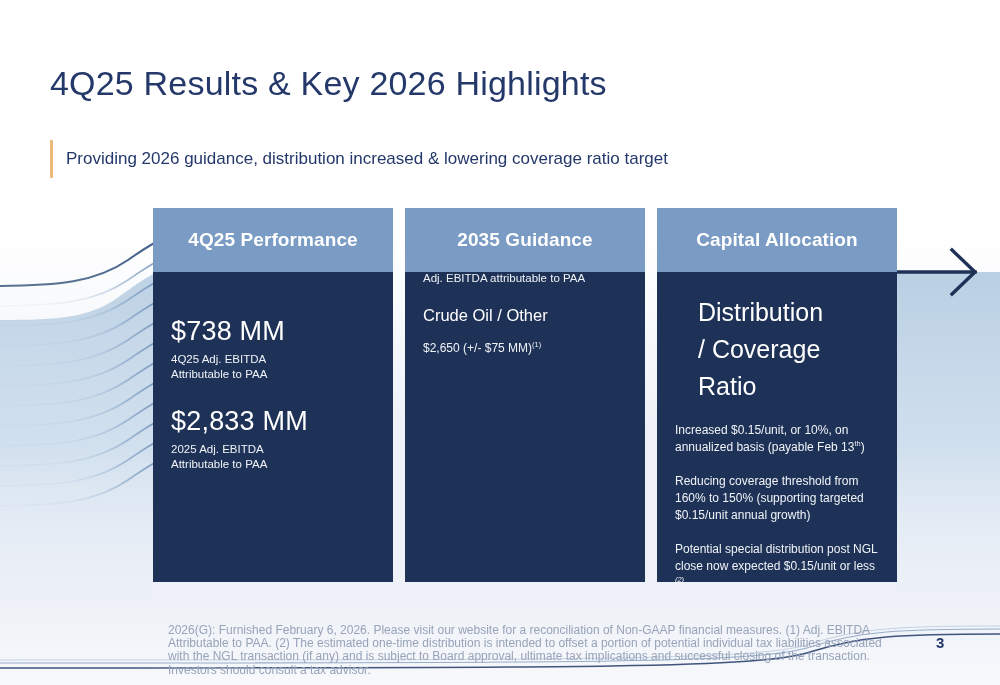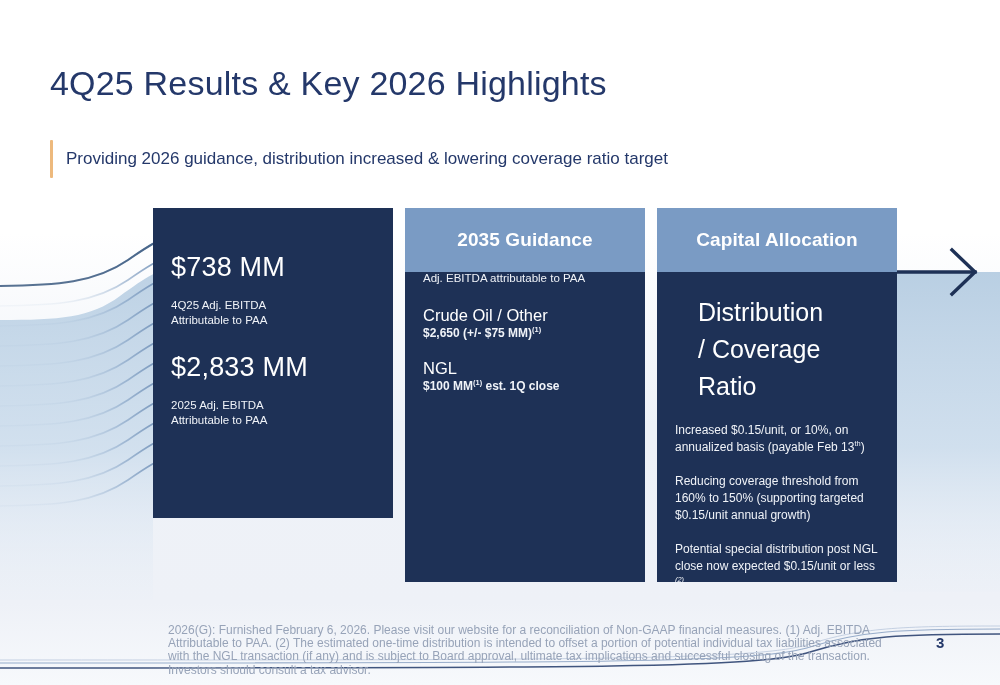--- a/index.html
+++ b/index.html
@@ -47,31 +47,31 @@
     letter-spacing:.1px;
   }
   .card-body{
     background:#1e3156;height:310px;
     padding:0 18px;box-sizing:border-box;color:#ffffff;
     position:relative;
   }
 
   
   .big-num{font-size:27px;font-weight:400;color:#ffffff;letter-spacing:.2px;}
-  .sub-lbl{font-size:11.5px;line-height:15px;color:#f0f3f8;margin-top:15px;}
+  .sub-lbl{font-size:11.5px;line-height:15px;color:#f0f3f8;margin-top:5px;}
   .c1-b1{padding-top:44px;}
   .c1-b2{padding-top:24px;}
 
   
   .c2-main{padding-top:58px;font-size:26px;white-space:nowrap;}
   .c2-main .paren{font-size:18px;font-style:italic;}
   .c2-note{font-size:11.5px;color:#f0f3f8;}
   .c2-sec{margin-top:22px;}
   .c2-sec-t{font-size:16.5px;}
-  .c2-sec-v{font-size:12px;color:#f0f3f8;margin-top:1px;font-weight:bold;}
+  .c2-sec-v{font-size:12px;color:#f0f3f8;margin-top:16px;}
   .c2-sec2{margin-top:19px;}
 
   
   .c3-head{padding-top:22px;font-size:25px;line-height:37px;margin-left:23px;}
   .c3-p{font-size:12px;line-height:17px;color:#f0f3f8;margin-top:17px;}
   sup{font-size:.62em;vertical-align:super;line-height:0;}
   .ital{font-style:italic;}
 
   
   .footnote{
@@ -159,20 +159,21 @@
   <div class="title">4Q25 Results &amp; Key 2026 Highlights</div>
 
   <div class="subtitle-wrap">
     <div class="accent-bar"></div>
     <div class="subtitle">Providing 2026 guidance, distribution increased &amp; lowering coverage ratio target</div>
   </div>
 
   <div class="cards">
 
     <div class="card">
+      <div class="card-head">4Q25 Performance</div>
       <div class="card-body">
         <div class="c1-b1">
           <div class="big-num">$738 MM</div>
           <div class="sub-lbl">
             <span>4Q25 Adj. EBITDA</span><br>
             <span>Attributable to PAA</span>
           </div>
         </div>
         <div class="c1-b2">
           <div class="big-num">$2,833 MM</div>
@@ -189,27 +190,20 @@
       <div class="card-body">
         <div class="c2-note">Adj. EBITDA attributable to PAA</div>
 
         <div class="c2-sec">
           <div class="c2-sec-t">Crude Oil / Other</div>
           <div class="c2-sec-v">
             <span>$2,650 (+/- $75 MM)</span><sup>(1)</sup>
           </div>
         </div>
 
-        <div class="c2-sec2">
-          <div class="c2-sec-t">NGL</div>
-          <div class="c2-sec-v">
-            <span>$100 MM</span><sup>(1)</sup>
-            <span>est. 1Q close</span>
-          </div>
-        </div>
       </div>
     </div>
 
     <div class="card wide">
       <div class="card-head">Capital Allocation</div>
       <div class="card-body">
         <div class="c3-head">
           <span>Distribution</span><br>
           <span>/ Coverage Ratio</span>
         </div>

